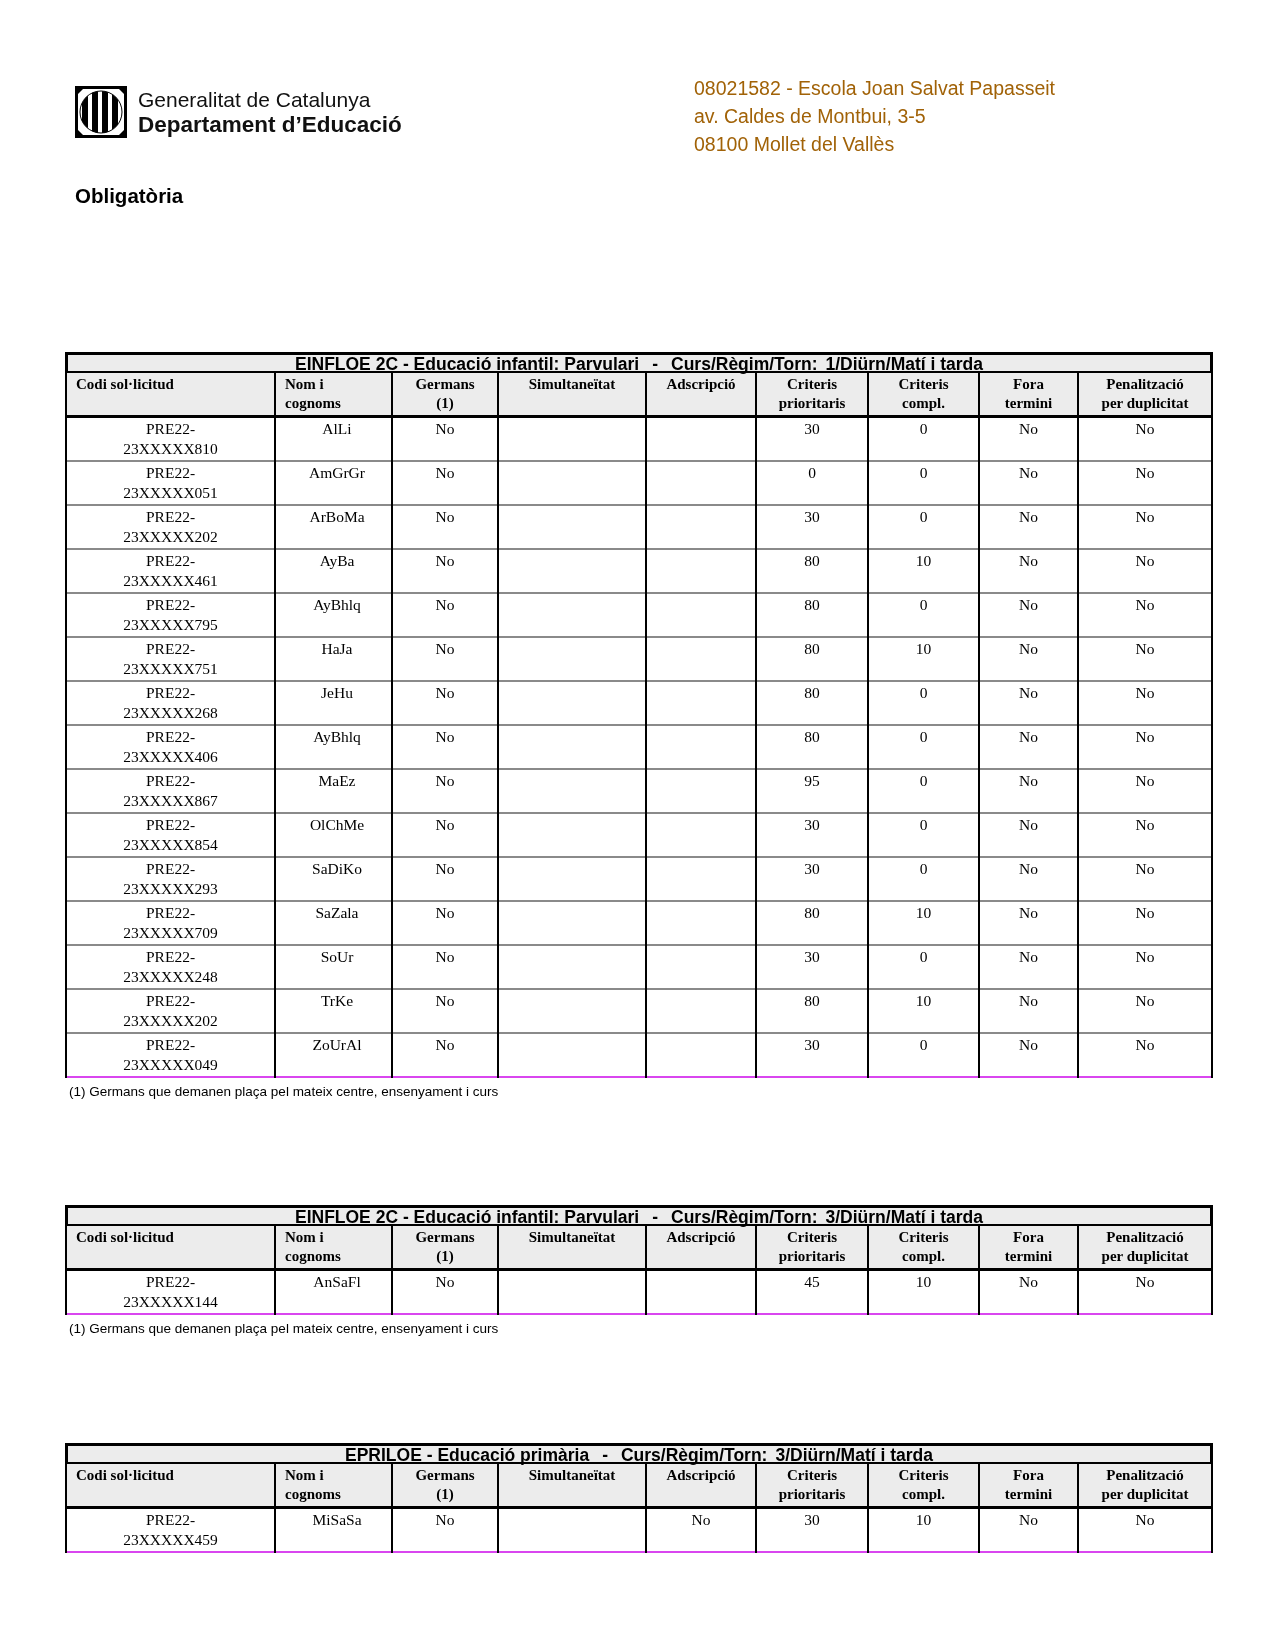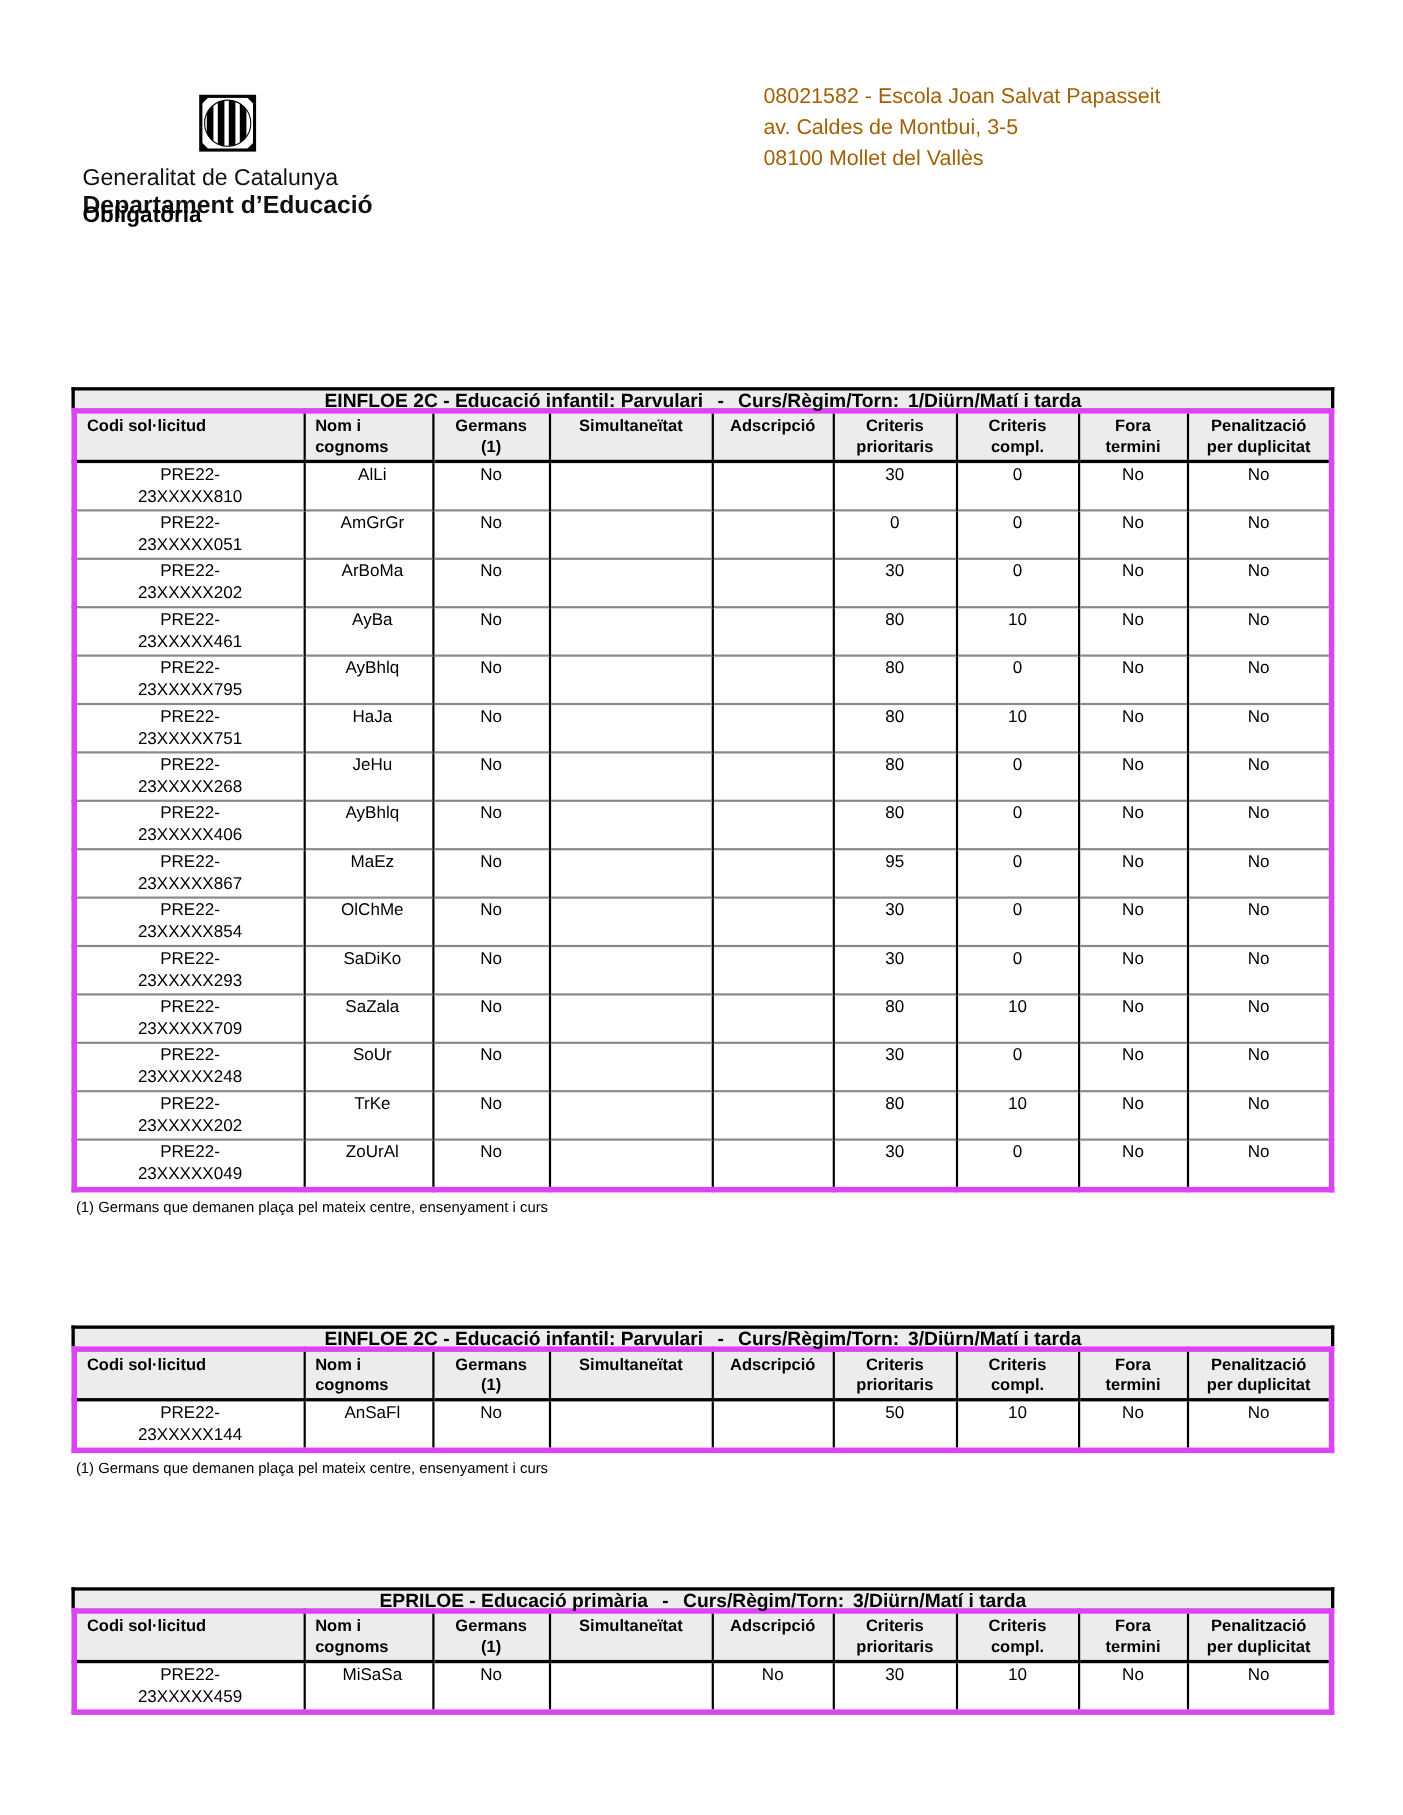--- a/index.html
+++ b/index.html
@@ -1,36 +1,36 @@
 <!DOCTYPE html>
 <html lang="ca"><head>
 <meta charset="utf-8">
 <style>
   html,body{margin:0;padding:0;background:#ffffff;}
   body{font-family:"Liberation Sans","DejaVu Sans",sans-serif;color:#000;}
   .page{position:relative;width:1275px;height:1650px;background:#fff;overflow:hidden;}
 
   
-  .brand{position:absolute;left:75px;top:86px;display:flex;align-items:center;gap:11px;flex-direction:column;}
+  .brand{position:absolute;left:75px;top:86px;display:flex;align-items:center;gap:11px;}
   .logo{width:52px;height:52px;flex:0 0 auto;}
   .brand-text .b1{font-size:21px;line-height:25px;color:#111;}
   .brand-text .b2{font-size:22.5px;line-height:26px;font-weight:bold;color:#111;}
   .school{position:absolute;left:694px;top:74px;font-size:19.5px;line-height:28px;color:#a16207;}
 
   
   .doc-title{position:absolute;left:75px;top:182px;width:1055px;font-weight:bold;
              font-size:20.5px;line-height:27px;color:#000;}
 
   
   .tblock{position:absolute;left:65px;width:1148px;}
   .t-title{display:flex;justify-content:center;align-items:center;gap:13px;
            height:19px;background:#ececec;border:3px solid #000;border-bottom:none;
            font-size:17.5px;font-weight:bold;box-sizing:border-box;padding-top:2px;}
   .t-title .torn{display:flex;gap:8px;}
-  table.apps{border-collapse:collapse;table-layout:fixed;width:1148px;border:5px solid #d946ef;}
+  table.apps{border-collapse:collapse;table-layout:fixed;width:1148px;border:2px solid #d946ef;font-family:Liberation Serif, serif;}
   table.apps th{background:#ececec;border:2px solid #000;border-bottom:3px solid #000;
                 font-size:15px;font-weight:bold;line-height:19px;vertical-align:top;
                 text-align:center;white-space:pre-line;height:40px;padding:2px 2px 0 2px;}
   table.apps th.c0,table.apps th.c1{text-align:left;padding-left:9px;}
   table.apps td{border-left:2px solid #000;border-right:2px solid #000;
                 border-top:2px solid #8a8a8a;font-size:15.5px;line-height:20px;
                 vertical-align:top;text-align:center;height:41px;padding:1px 2px 0 2px;}
   table.apps td.c0{white-space:pre-line;}
   table.apps td.c1{text-align:center;padding-left:9px;}
   table.apps tbody tr:first-child td{border-top:3px solid #000;}
@@ -345,21 +345,21 @@
         </tr>
       </thead>
       <tbody>
           <tr>
             <td class="c0">PRE22-
 23XXXXX144</td>
             <td class="c1">AnSaFl</td>
             <td class="c2">No</td>
             <td class="c3"></td>
             <td class="c4"></td>
-            <td class="c5">50</td>
+            <td class="c5">45</td>
             <td class="c6">10</td>
             <td class="c7">No</td>
             <td class="c8">No</td>
           </tr>
         </tbody>
     </table>
     <div class="footnote">(1) Germans que demanen plaça pel mateix centre, ensenyament i curs</div>
   </section>
 
   <section class="tblock" style="top:1443px;">

